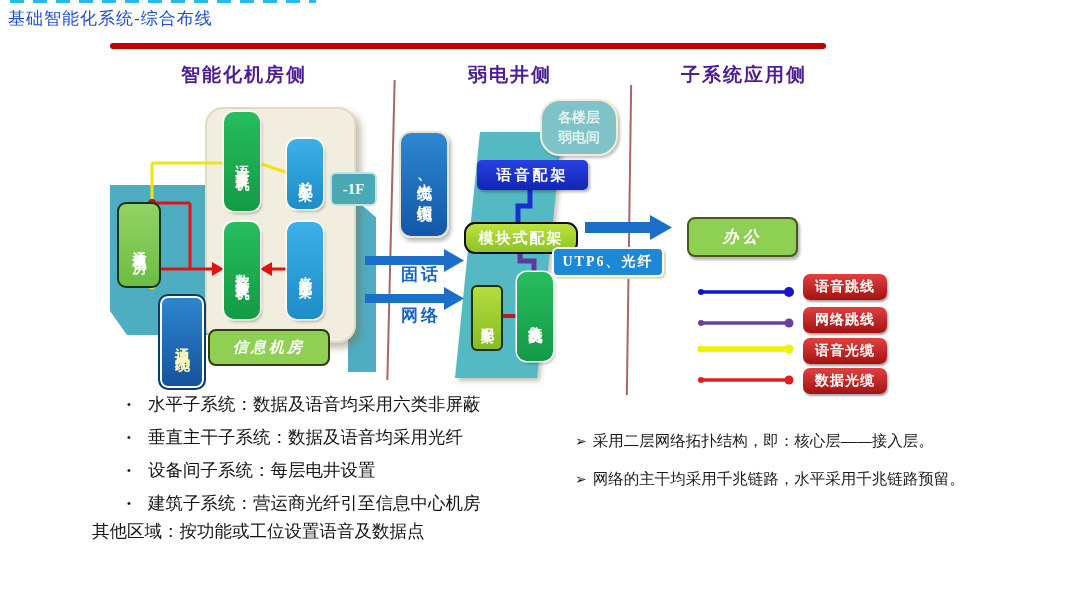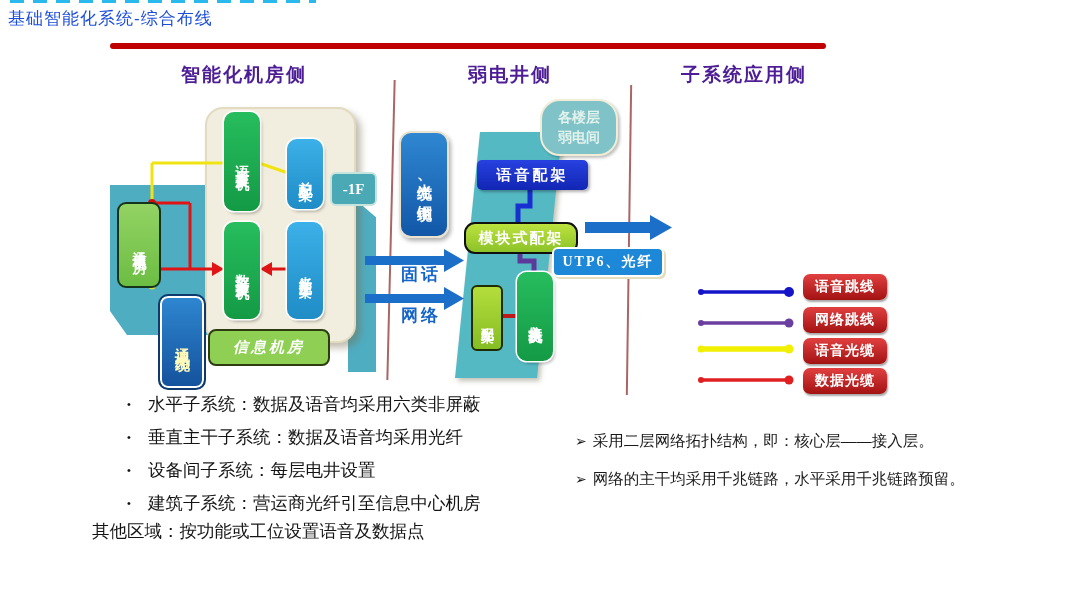--- a/index.html
+++ b/index.html
@@ -175,20 +175,21 @@
     <span>弱电间</span>
   </div>
   <div class="abs hbox" id="voice-frame">语音配架</div>
   <div class="abs hbox" id="module-frame">模块式配架</div>
   <div class="abs vbox" id="access-switch">接入交换机</div>
   <div class="abs vbox" id="optical-frame">光配架</div>
   <div class="abs arrow-label" style="left:401px;top:263px;">固话</div>
   <div class="abs arrow-label" style="left:401px;top:304px;">网络</div>
 
   <div class="abs hbox" id="utp-box">UTP6、光纤</div>
+  <div class="abs hbox" id="office">办公</div>
 
   <div class="abs hbox legend-badge" style="top:274px;">语音跳线</div>
   <div class="abs hbox legend-badge" style="top:307px;">网络跳线</div>
   <div class="abs hbox legend-badge" style="top:338px;">语音光缆</div>
   <div class="abs hbox legend-badge" style="top:368px;">数据光缆</div>
 
   <div class="bullet-row" style="top:392px;">
     <span class="bullet-marker">•</span>
     <span class="bullet-text">水平子系统：数据及语音均采用六类非屏蔽</span>
   </div>

